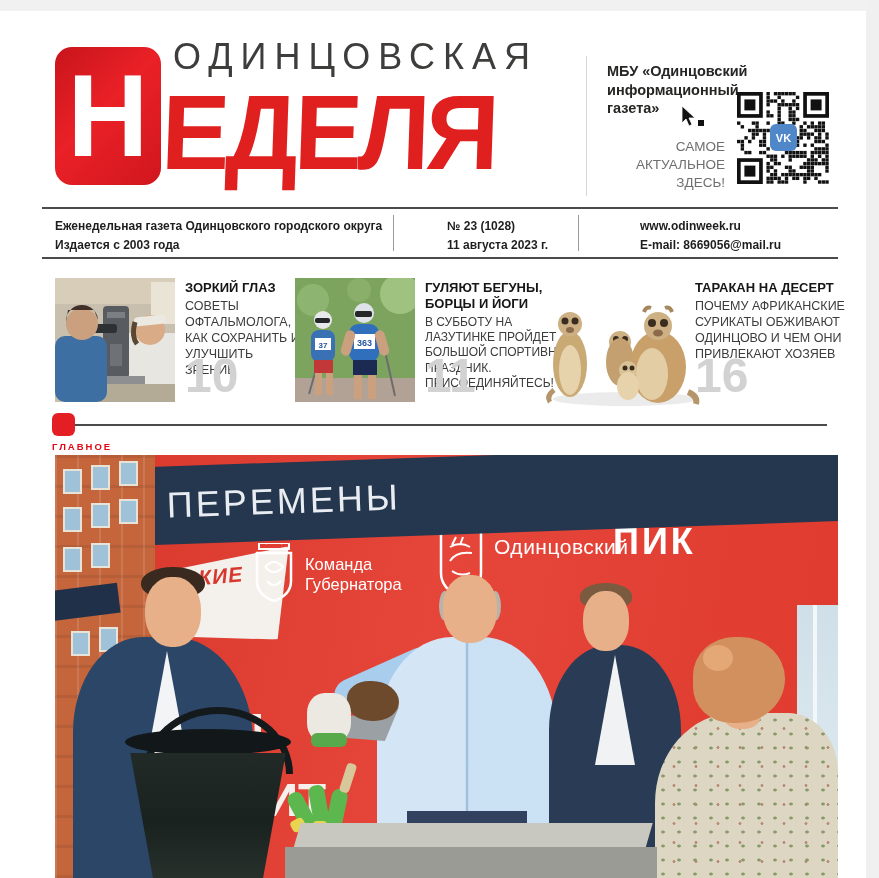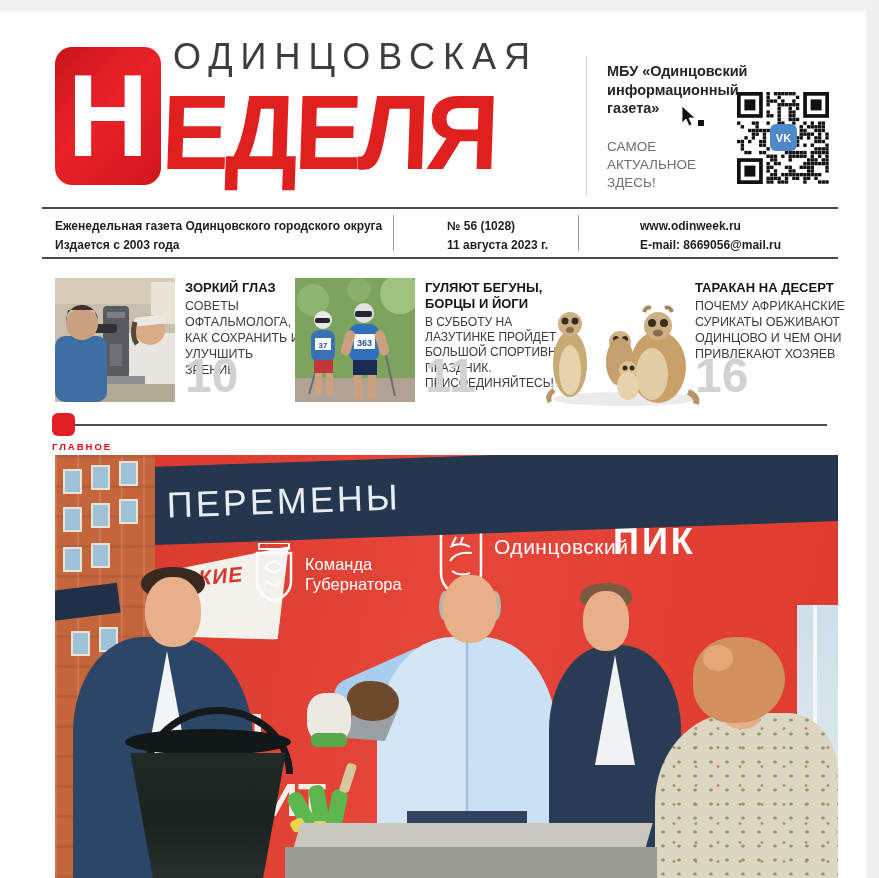--- a/index.html
+++ b/index.html
@@ -16,21 +16,21 @@
   .logo-nbox{left:55px;top:47px;width:106px;height:138px;border-radius:17px;
     background:linear-gradient(135deg,#c8141b 0%,#ea2127 45%,#d0161d 100%);
     display:flex;align-items:center;justify-content:center;}
   .logo-nbox span{color:#fff;font-weight:bold;font-size:112px;line-height:1;transform:scaleY(1.05);}
   .logo-rest{left:160px;top:84px;font-size:102px;font-weight:bold;color:#e0201f;
     letter-spacing:-4px;line-height:1;transform:scaleY(1.04) skewX(-2deg);transform-origin:left bottom;}
   .mast-divider{left:586px;top:56px;width:1px;height:140px;background:#d6d6d6;}
 
   
   .pub-title{left:607px;top:62px;width:162px;font-size:14.5px;font-weight:bold;color:#262625;line-height:1.28;}
-  .pub-tagline{left:607px;top:138px;width:118px;font-size:13.5px;color:#6f6f6f;line-height:1.35;}
+  .pub-tagline{left:607px;top:138px;width:118px;font-size:13.5px;color:#6f6f6f;line-height:1.35;text-align:right;}
   .cursor-wrap{left:680px;top:106px;width:30px;height:26px;}
   .qr{left:737px;top:92px;width:92px;height:92px;background:#fff;}
   .qr svg{display:block;}
   .vk-badge{left:770px;top:124px;width:27px;height:27px;background:#4f87c8;border-radius:6px;
     display:flex;align-items:center;justify-content:center;color:#fff;font-weight:bold;font-size:11px;}
 
   
   .rule{background:#4b4b4b;height:2px;}
   .rule1{left:42px;top:207px;width:796px;}
   .rule2{left:42px;top:257px;width:796px;}
@@ -380,21 +380,21 @@
   </div>
   <div class="abs vk-badge">VK</div>
 
   <div class="abs rule rule1"></div>
   <div class="abs info-left">
     <div>Еженедельная газета Одинцовского городского округа</div>
     <div>Издается с 2003 года</div>
   </div>
   <div class="abs vdiv vdiv1"></div>
   <div class="abs info-issue">
-    <div>№ 56 (1028)</div>
+    <div>№ 23 (1028)</div>
     <div>11 августа 2023 г.</div>
   </div>
   <div class="abs vdiv vdiv2"></div>
   <div class="abs info-contact">
     <div>www.odinweek.ru</div>
     <div>E-mail: 8669056@mail.ru</div>
   </div>
   <div class="abs rule rule2"></div>
 
   <div class="abs teaser-img t1-img">

